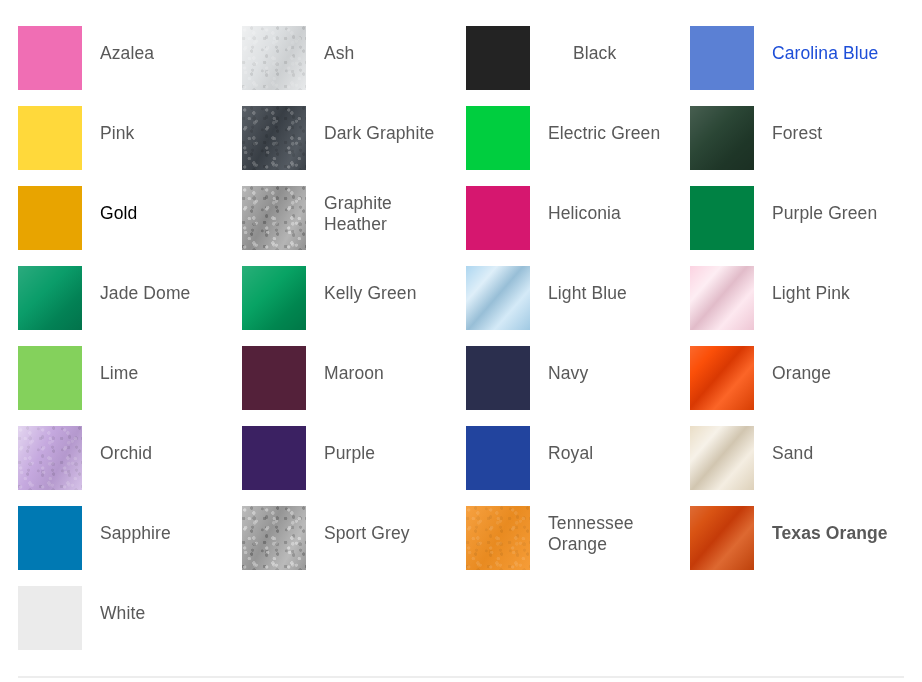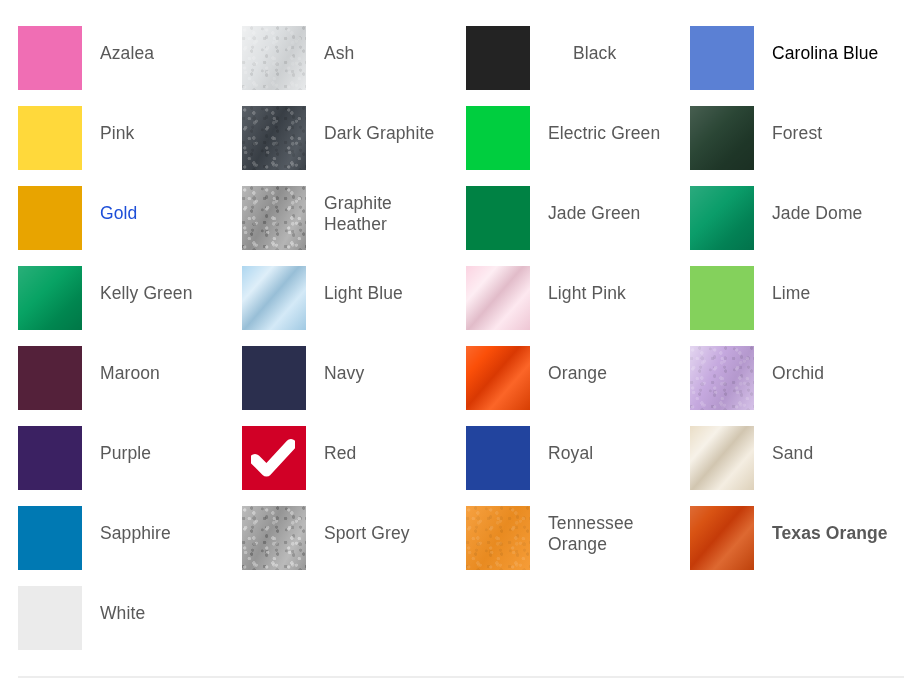--- a/index.html
+++ b/index.html
@@ -105,21 +105,21 @@
         <div class="sheen" style="background: linear-gradient(118deg, rgba(255, 255, 255, 0.55) 0%, rgba(255, 255, 255, 0.05) 38%, rgba(0, 0, 0, 0.07) 64%, rgba(255, 255, 255, 0.34) 100%);"></div>
       </div>
       <div class="swatch-label" style="color: rgb(89, 89, 89);">Ash</div>
     </div>
     <div class="swatch-option">
       <div class="swatch-chip" style="background: rgb(35, 35, 35);"></div>
       <div class="swatch-label" style="color: rgb(89, 89, 89); margin-left: 43px;">Black</div>
     </div>
     <div class="swatch-option">
       <div class="swatch-chip" style="background: rgb(91, 128, 212);"></div>
-      <div class="swatch-label" style="color: #000000; text-align: center;">Carolina Blue</div>
+      <div class="swatch-label" style="color: #1d4ed8; text-align: center;">Carolina Blue</div>
     </div>
     <div class="swatch-option">
       <div class="swatch-chip" style="background: rgb(255, 217, 59);"></div>
       <div class="swatch-label" style="color: rgb(89, 89, 89);">Pink</div>
     </div>
     <div class="swatch-option">
       <div class="swatch-chip" style="background: rgb(67, 74, 82);">
         <div class="noise" style="opacity: 0.341;"></div>
         <div class="sheen" style="background: linear-gradient(118deg, rgba(255, 255, 255, 0.13) 0%, rgba(0, 0, 0, 0.16) 45%, rgba(255, 255, 255, 0.09) 78%, rgba(0, 0, 0, 0.12) 100%);"></div>
       </div>
@@ -130,32 +130,36 @@
       <div class="swatch-label" style="color: rgb(89, 89, 89);">Electric Green</div>
     </div>
     <div class="swatch-option">
       <div class="swatch-chip" style="background: rgb(36, 64, 47);">
         <div class="sheen" style="background: linear-gradient(135deg, rgba(255, 255, 255, 0.16) 0%, rgba(255, 255, 255, 0.03) 40%, rgba(0, 0, 0, 0.16) 72%, rgba(0, 0, 0, 0.26) 100%);"></div>
       </div>
       <div class="swatch-label" style="color: rgb(89, 89, 89);">Forest</div>
     </div>
     <div class="swatch-option">
       <div class="swatch-chip" style="background: rgb(232, 164, 0);"></div>
-      <div class="swatch-label" style="color: #1d4ed8;">Gold</div>
+      <div class="swatch-label" style="color: #000000;">Gold</div>
     </div>
     <div class="swatch-option">
       <div class="swatch-chip" style="background: rgb(162, 162, 162);">
         <div class="noise" style="opacity: 0.62;"></div>
         <div class="sheen" style="background: linear-gradient(118deg, rgba(255, 255, 255, 0.24) 0%, rgba(0, 0, 0, 0.12) 42%, rgba(255, 255, 255, 0.2) 74%, rgba(0, 0, 0, 0.1) 100%);"></div>
       </div>
       <div class="swatch-label wrapped" style="color: rgb(89, 89, 89);">Graphite Heather</div>
     </div>
     <div class="swatch-option">
+      <div class="swatch-chip" style="background: rgb(214, 23, 111);"></div>
+      <div class="swatch-label" style="color: rgb(89, 89, 89);">Heliconia</div>
+    </div>
+    <div class="swatch-option">
       <div class="swatch-chip" style="background: rgb(0, 130, 68);"></div>
-      <div class="swatch-label" style="color: rgb(89, 89, 89);">Jade Green</div>
+      <div class="swatch-label" style="color: rgb(89, 89, 89);">Purple Green</div>
     </div>
     <div class="swatch-option">
       <div class="swatch-chip" style="background: rgb(3, 154, 101);">
         <div class="sheen" style="background: linear-gradient(135deg, rgba(255, 255, 255, 0.16) 0%, rgba(255, 255, 255, 0.03) 40%, rgba(0, 0, 0, 0.16) 72%, rgba(0, 0, 0, 0.26) 100%);"></div>
       </div>
       <div class="swatch-label" style="color: rgb(89, 89, 89);">Jade Dome</div>
     </div>
     <div class="swatch-option">
       <div class="swatch-chip" style="background: rgb(0, 160, 95);">
         <div class="sheen" style="background: linear-gradient(135deg, rgba(255, 255, 255, 0.16) 0%, rgba(255, 255, 255, 0.03) 40%, rgba(0, 0, 0, 0.16) 72%, rgba(0, 0, 0, 0.26) 100%);"></div>
@@ -195,28 +199,20 @@
     <div class="swatch-option">
       <div class="swatch-chip" style="background: rgb(194, 164, 221);">
         <div class="noise" style="opacity: 0.248;"></div>
         <div class="sheen" style="background: linear-gradient(118deg, rgba(255, 255, 255, 0.55) 0%, rgba(255, 255, 255, 0.05) 38%, rgba(0, 0, 0, 0.07) 64%, rgba(255, 255, 255, 0.34) 100%);"></div>
       </div>
       <div class="swatch-label" style="color: rgb(89, 89, 89);">Orchid</div>
     </div>
     <div class="swatch-option">
       <div class="swatch-chip" style="background: rgb(59, 33, 98);"></div>
       <div class="swatch-label" style="color: rgb(89, 89, 89);">Purple</div>
-    </div>
-    <div class="swatch-option">
-      <div class="swatch-chip" style="background: rgb(209, 0, 38);">
-        <div class="check-mark"><svg viewBox="0 0 44 38" xmlns="http://www.w3.org/2000/svg" aria-hidden="true">
-            <path d="M4 20.5 L15.5 32 L40 5.5" fill="none" stroke="#ffffff" stroke-width="11" stroke-linecap="round" stroke-linejoin="round"></path>
-          </svg></div>
-      </div>
-      <div class="swatch-label" style="color: rgb(89, 89, 89);">Red</div>
     </div>
     <div class="swatch-option">
       <div class="swatch-chip" style="background: rgb(34, 68, 158);"></div>
       <div class="swatch-label" style="color: rgb(89, 89, 89);">Royal</div>
     </div>
     <div class="swatch-option">
       <div class="swatch-chip" style="background: rgb(233, 220, 196);">
         <div class="sheen" style="background: linear-gradient(131deg, rgba(255, 255, 255, 0.05) 0%, rgba(255, 255, 255, 0.62) 26%, rgba(0, 0, 0, 0.1) 48%, rgba(255, 255, 255, 0.5) 70%, rgba(0, 0, 0, 0.05) 100%);"></div>
       </div>
       <div class="swatch-label" style="color: rgb(89, 89, 89);">Sand</div>

